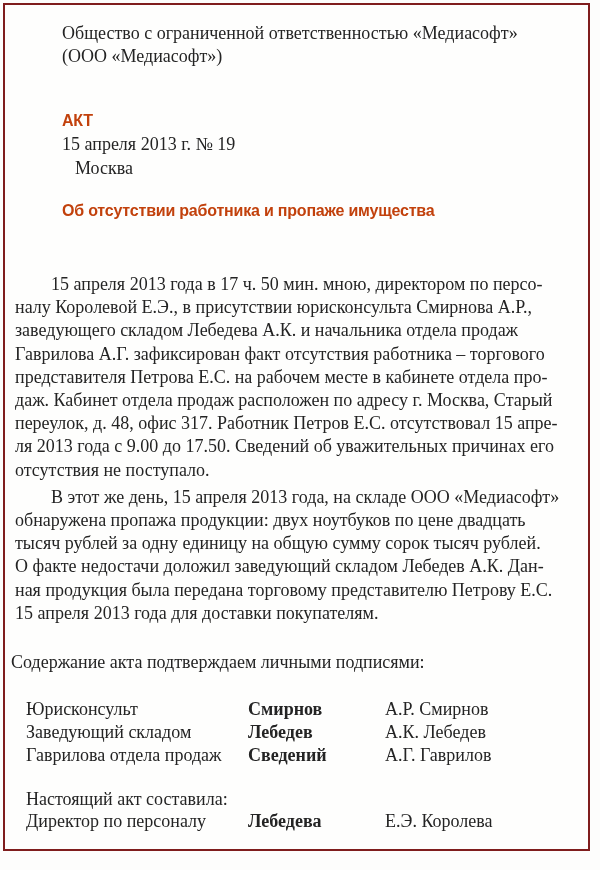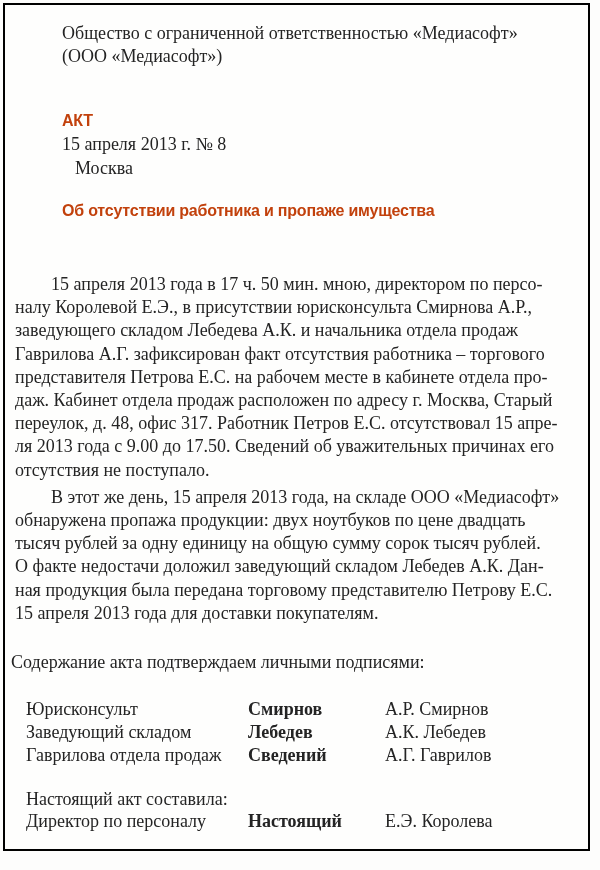--- a/index.html
+++ b/index.html
@@ -17,21 +17,21 @@
     background: #fdfdfc;
     font-family: "Liberation Serif", serif;
     color: #242424;
   }
   .page {
     position: absolute;
     left: 3px;
     top: 3px;
     width: 587px;
     height: 848px;
-    border: 2px solid #000000;
+    border: 2px solid #7f1d1d;
     background: #fefefd;
     box-sizing: border-box;
   }
   .abs { position: absolute; }
   .serif {
     font-family: "Liberation Serif", serif;
     font-size: 18px;
     line-height: 23px;
     color: #242424;
   }
@@ -77,21 +77,21 @@
 <body>
 
 <div class="canvas">
   <div class="page">
 
     <div class="abs company serif lines">Общество с ограниченной ответственностью «Медиасофт»
 (ООО «Медиасофт»)</div>
 
     <div class="abs doctype sans-bold">АКТ</div>
 
-    <div class="abs dateline serif">15 апреля 2013 г. № 8</div>
+    <div class="abs dateline serif">15 апреля 2013 г. № 19</div>
 
     <div class="abs city serif">Москва</div>
 
     <div class="abs subject sans-bold">Об отсутствии работника и пропаже имущества</div>
 
     <div class="abs bodytext serif">
       <p class="para lines">15 апреля 2013 года в 17 ч. 50 мин. мною, директором по персо-
 налу Королевой Е.Э., в присутствии юрисконсульта Смирнова А.Р.,
 заведующего складом Лебедева А.К. и начальника отдела продаж
 Гаврилова А.Г. зафиксирован факт отсутствия работника – торгового
@@ -125,18 +125,18 @@
         <span class="serif">Гаврилова отдела продаж</span>
         <span class="sig-script">Сведений</span>
         <span class="serif">А.Г. Гаврилов</span>
       </div>
     </div>
 
     <div class="abs composer-intro serif">Настоящий акт составила:</div>
 
     <div class="abs sig-row composer-row">
       <span class="serif">Директор по персоналу</span>
-      <span class="sig-script">Настоящий</span>
+      <span class="sig-script">Лебедева</span>
       <span class="serif">Е.Э. Королева</span>
     </div>
 
   </div>
 </div>
 
 </body></html>

